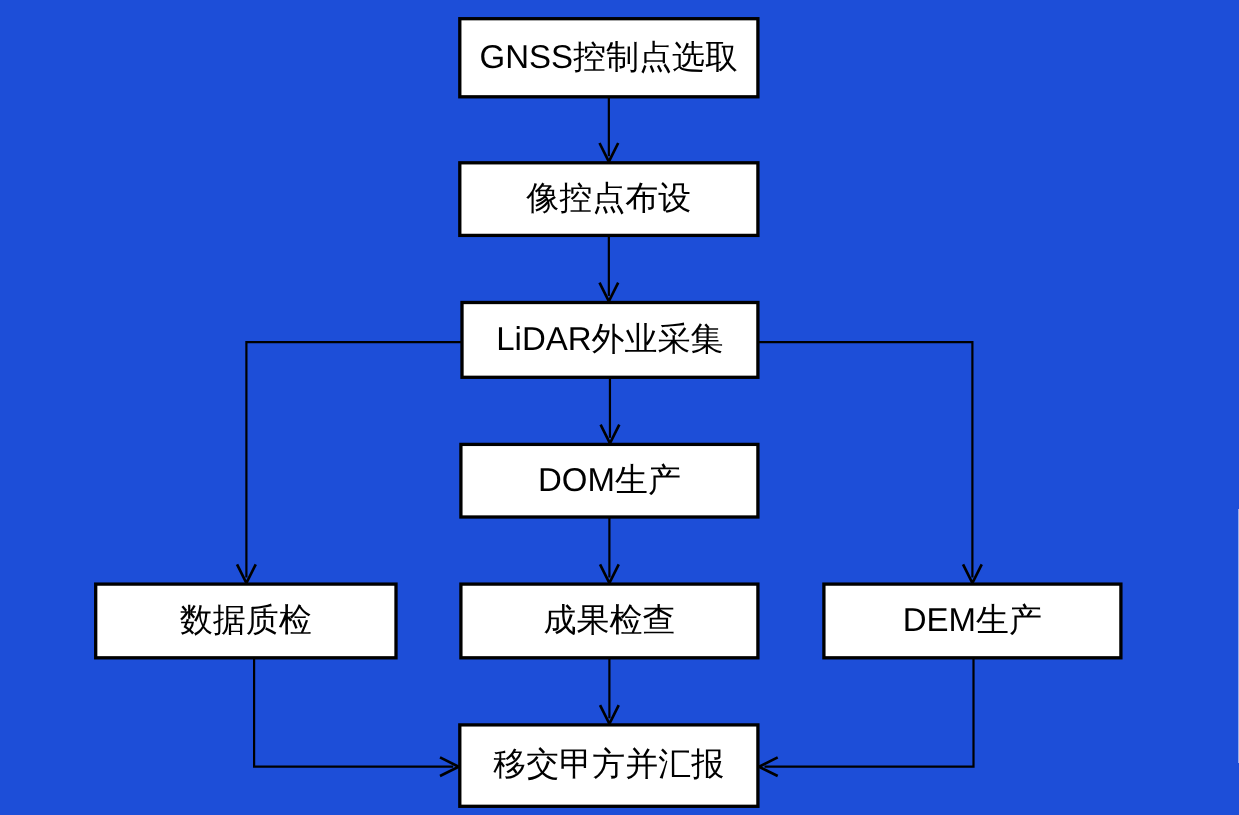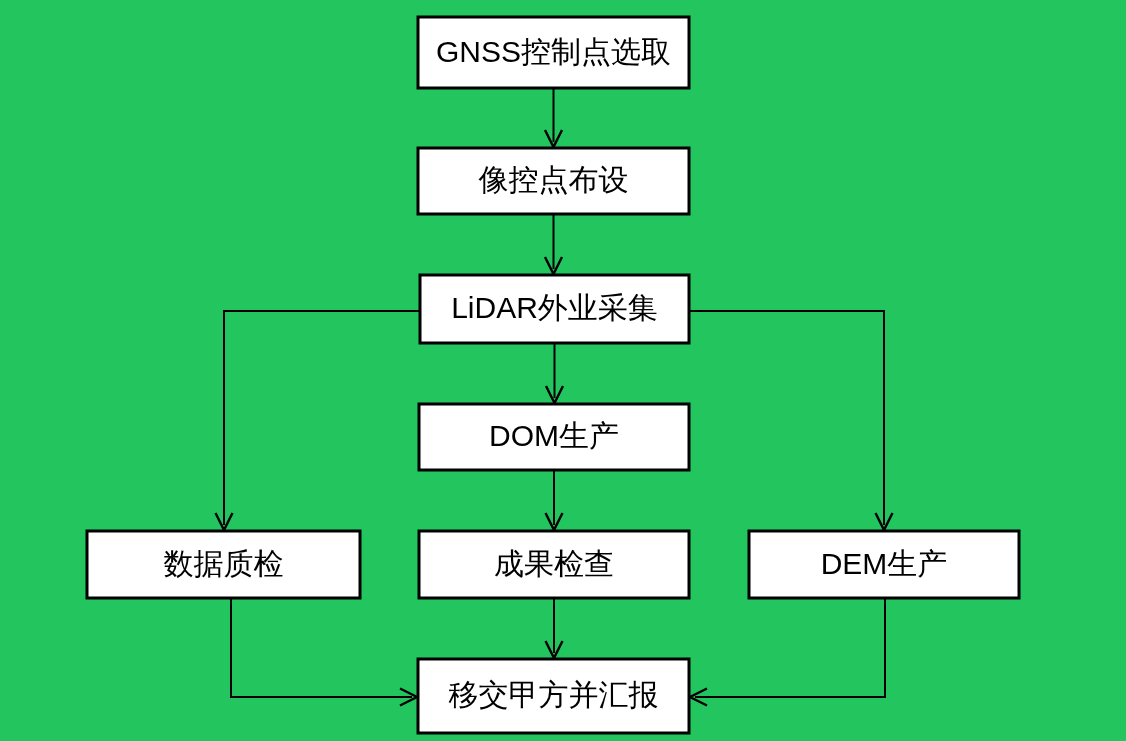--- a/index.html
+++ b/index.html
@@ -10,21 +10,21 @@
   body {
     width: 1126px;
     height: 741px;
     font-family: "Liberation Sans", "DejaVu Sans", sans-serif;
     overflow: hidden;
   }
   #flowchart-root {
     position: relative;
     width: 1126px;
     height: 741px;
-    background: #22c55e;
+    background: #1d4ed8;
   }
   svg#flow-svg {
     position: absolute;
     top: 0;
     left: 0;
     width: 1126px;
     height: 741px;
     display: block;
   }
   .node-rect {

